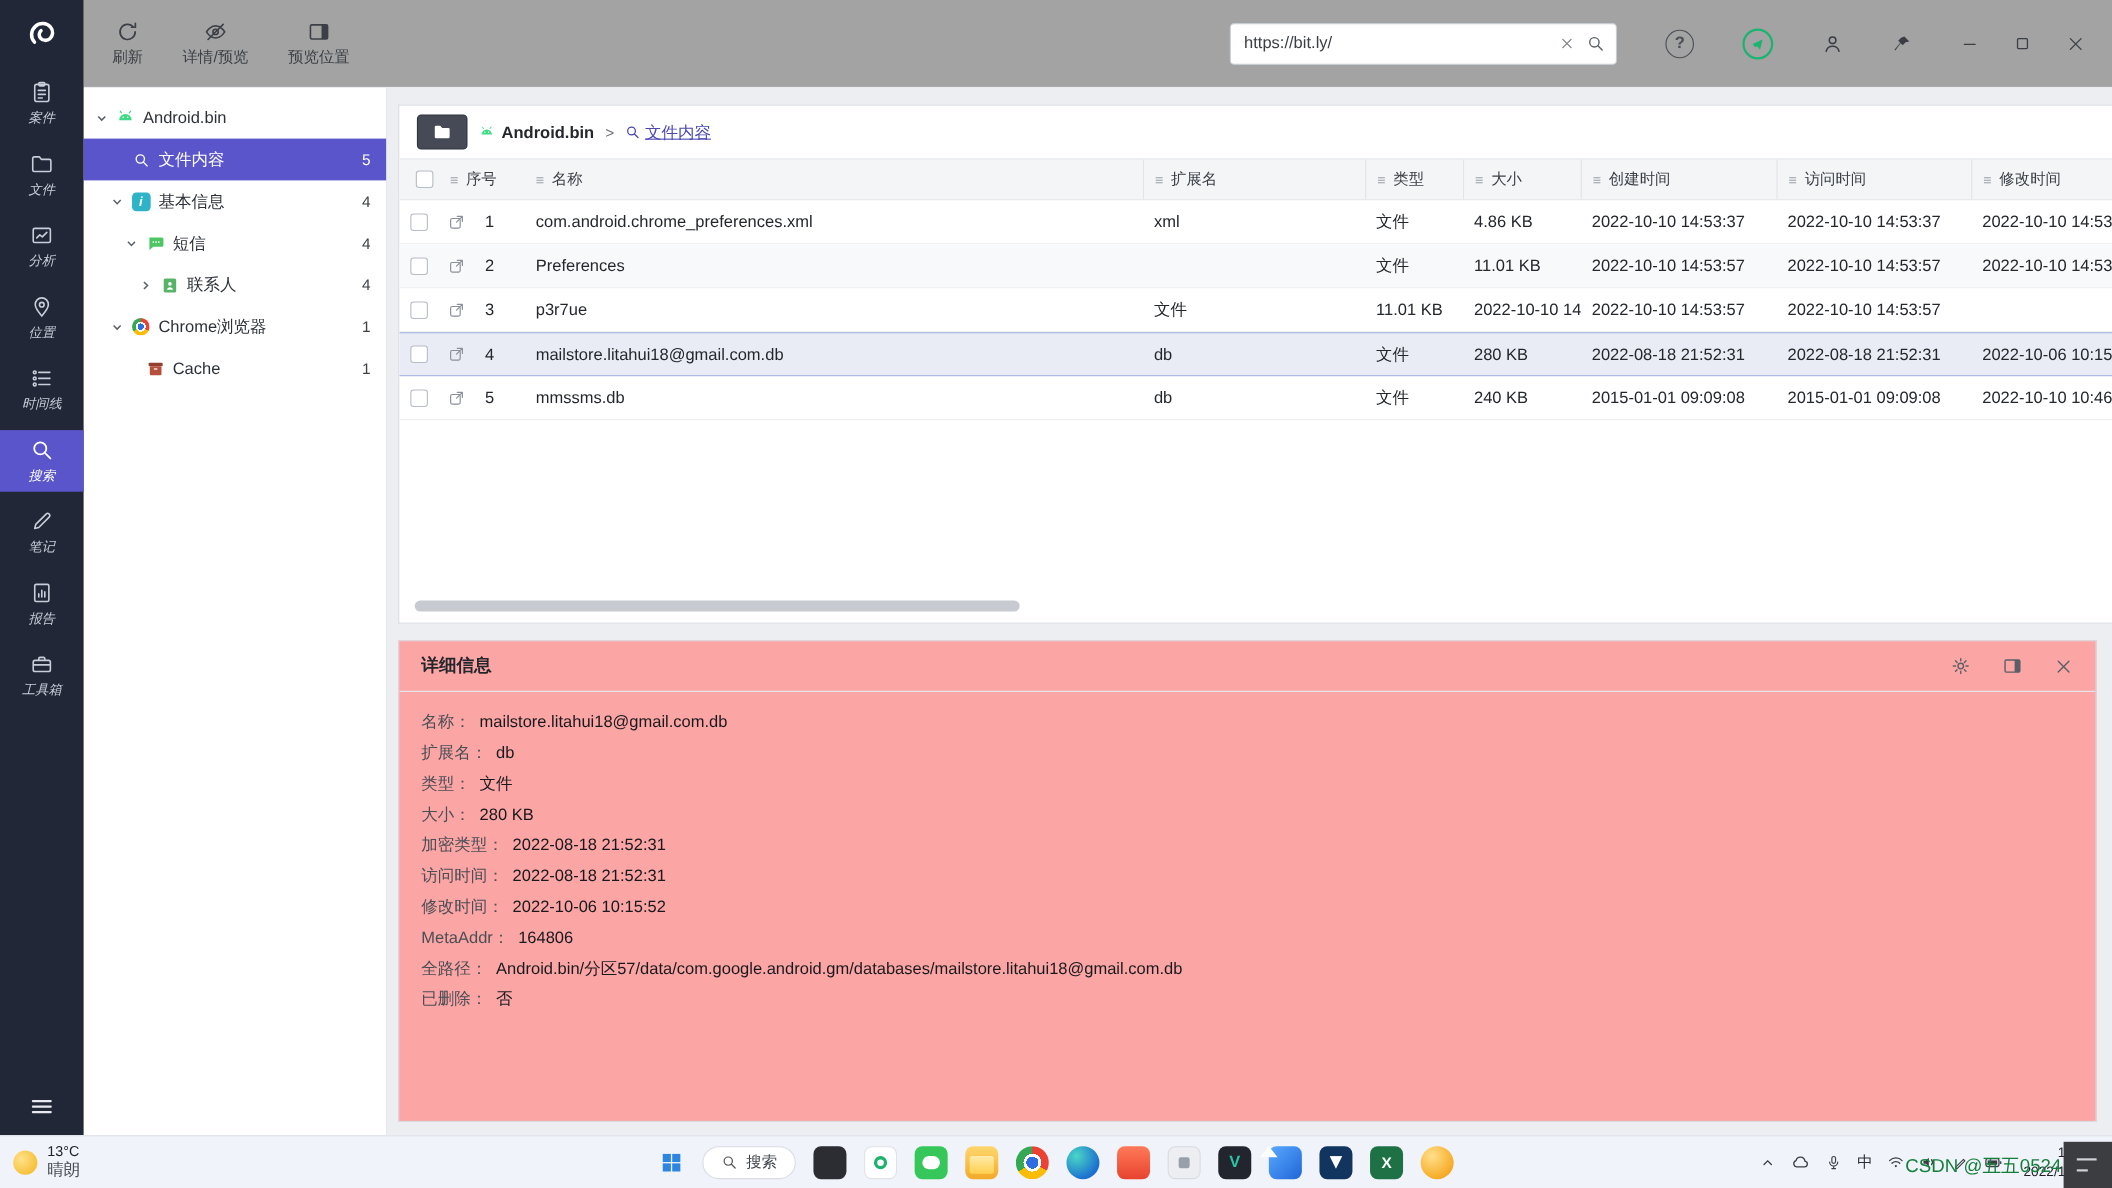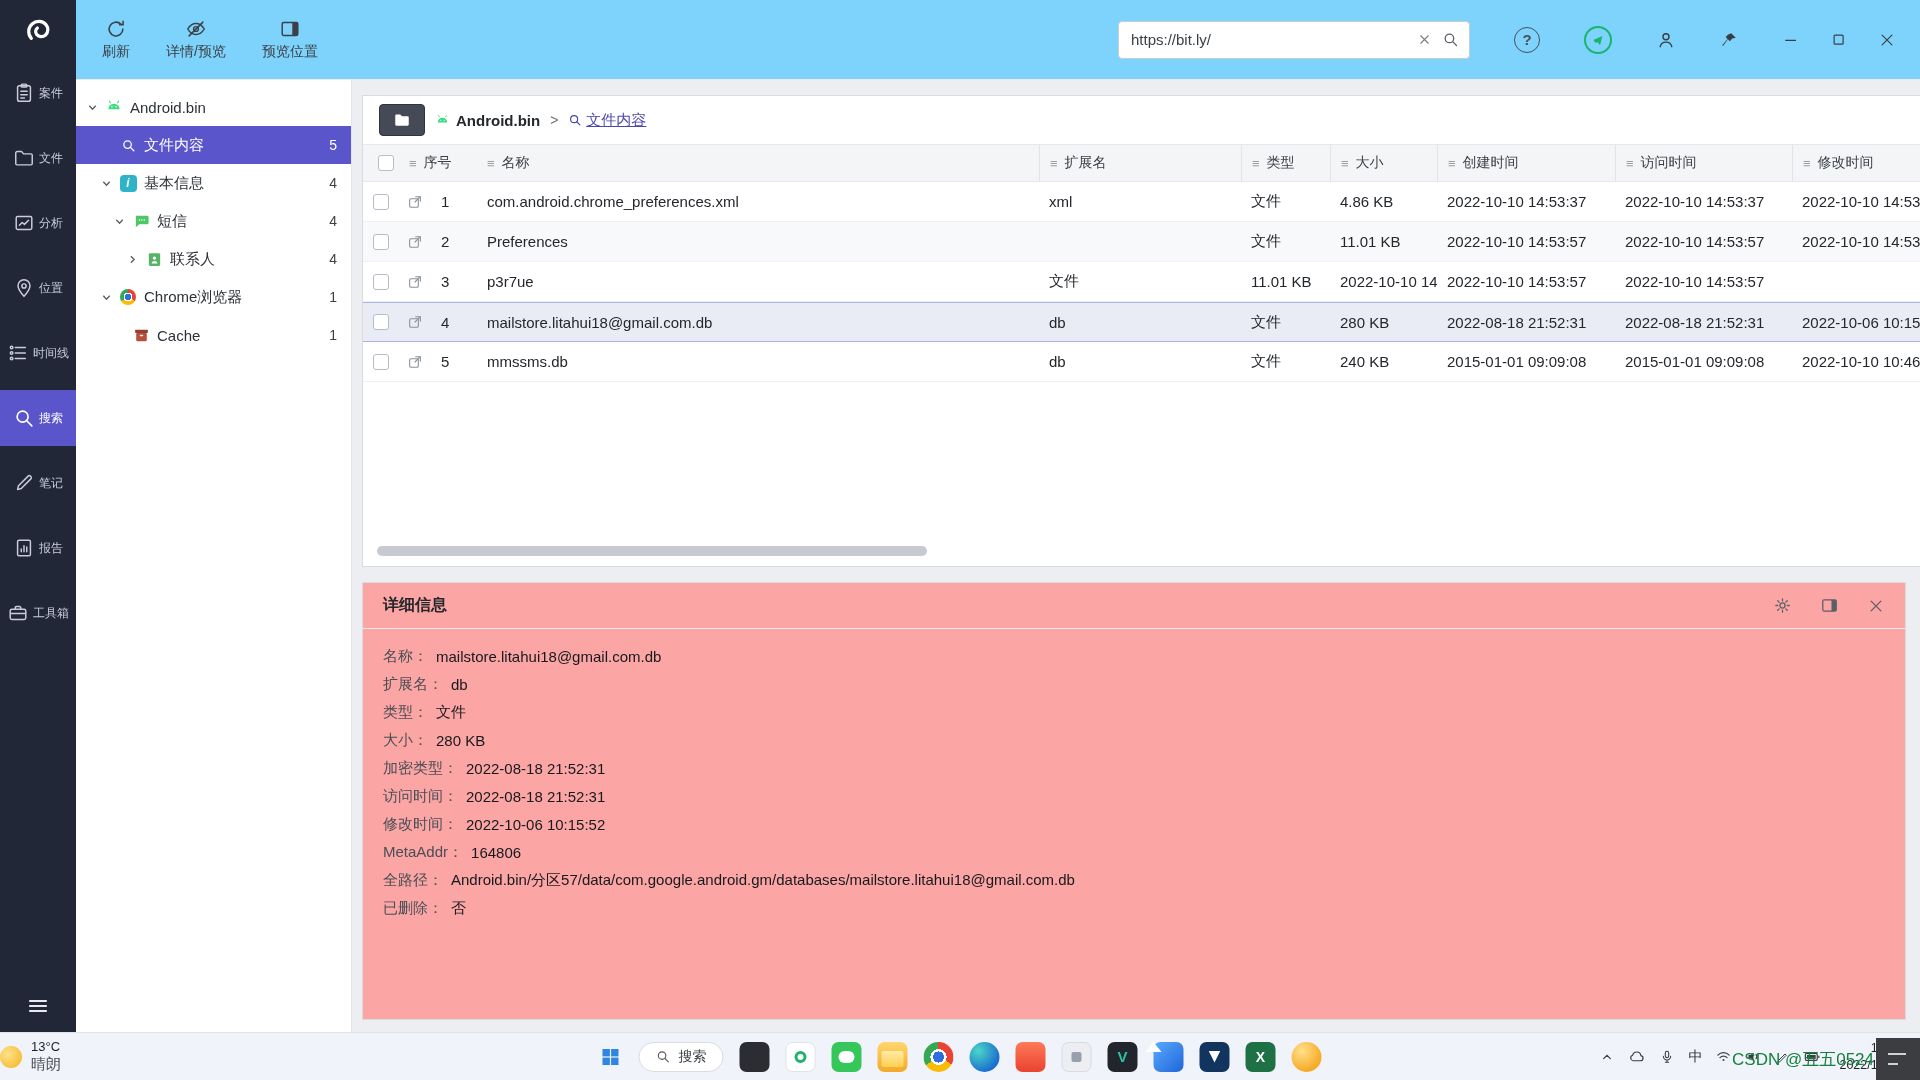--- a/index.html
+++ b/index.html
@@ -5,29 +5,29 @@
   * { box-sizing: border-box; margin: 0; padding: 0; }
   html,body { width:1920px; height:1080px; overflow:hidden;
     font-family:"Liberation Sans","DejaVu Sans",sans-serif; background:#edeef2; }
   .screen { position:relative; width:1920px; height:1080px; background:#edeef2; }
 
   
   .sidebar { position:absolute; left:0; top:0; width:76px; height:1032px; background:#212737;
     display:flex; flex-direction:column; align-items:center; z-index:5; }
   .logo { margin:13px 0 10px; }
   .nav { margin-top:6px; width:100%; display:flex; flex-direction:column; align-items:center; gap:9px; }
-  .nav-item { width:100%; height:56px; display:flex; flex-direction:row; align-items:center;
-    justify-content:center; gap:4px; color:#c9cdd9; cursor:pointer; }
+  .nav-item { width:100%; height:56px; display:flex; flex-direction:column; align-items:center;
+    justify-content:center; gap:4px; color:#c9cdd9; cursor:pointer;font-style:italic; }
   .nav-item .lbl { font-size:12px; }
   .nav-item.active { background:#5b55cb; color:#fff; }
   .nav-item svg { display:block; }
   .hamburger { position:absolute; bottom:14px; left:0; width:100%; display:flex; justify-content:center; color:#e8eaf0; }
 
   
-  .titlebar { position:absolute; left:76px; top:0; right:0; height:80px; background:#7dd3fc;
+  .titlebar { position:absolute; left:76px; top:0; right:0; height:80px; background:#a3a3a3;
     border-bottom:1px solid #ececf0; display:flex; align-items:center; }
   .tb-actions { display:flex; gap:36px; padding-left:26px; }
   .tb-btn { display:flex; flex-direction:column; align-items:center; gap:3px; color:#3c4046;
     font-size:14px; cursor:pointer; }
   .tb-right { margin-left:auto; display:flex; align-items:center; gap:44px; padding-right:24px; }
   .url-box { width:352px; height:38px; border:1px solid #c8ccd4; border-radius:4px; background:#fff;
     display:flex; align-items:center; padding:0 10px 0 12px; gap:10px; }
   .url-text { flex:1; border:none; outline:none; font-size:15px; color:#3a3f45; background:transparent;
     font-family:inherit; }
   .help-badge { width:26px; height:26px; border:1.6px solid #4a4e55; border-radius:50%;
@@ -90,21 +90,21 @@
   .d-icons { margin-left:auto; display:flex; gap:28px; color:#5a5f66; align-items:center; }
   .d-icons > span { cursor:pointer; display:flex; }
   .d-body { padding:13px 20px; }
   .d-row { display:flex; gap:8px; height:28px; align-items:center; font-size:15px; white-space:nowrap; }
   .d-label { color:#4a4e55; }
   .d-value { color:#17191d; }
 
   
   .taskbar { position:absolute; left:0; right:0; bottom:0; height:48px; background:#f0f3f9;
     border-top:1px solid #dfe2e9; display:flex; align-items:center; z-index:20; }
-  .weather { display:flex; align-items:center; gap:9px; width:220px; cursor:pointer; }
+  .weather { display:flex; align-items:center; gap:9px; padding-left:12px; width:220px; cursor:pointer; }
   .sun { width:22px; height:22px; border-radius:50%; background:radial-gradient(circle at 35% 35%, #ffe28a, #f3b31b); }
   .weather-text { display:flex; flex-direction:column; line-height:1.15; }
   .temp { font-size:13px; color:#1f2227; }
   .desc { font-size:15px; color:#4a4e55; }
   .tb-center { position:absolute; left:50%; transform:translateX(-50%); display:flex; align-items:center; gap:16px; }
   .start-btn { display:flex; cursor:pointer; }
   .search-pill { height:30px; border-radius:15px; background:#fff; border:1px solid #d9dce3;
     display:flex; align-items:center; gap:8px; padding:0 16px; font-size:14px; color:#3f434a; cursor:pointer; }
   .tb-app { width:30px; height:30px; border-radius:7px; position:relative; cursor:pointer; flex:0 0 auto; }
   .tb-app::after { position:absolute; inset:0; display:flex; align-items:center; justify-content:center; }

